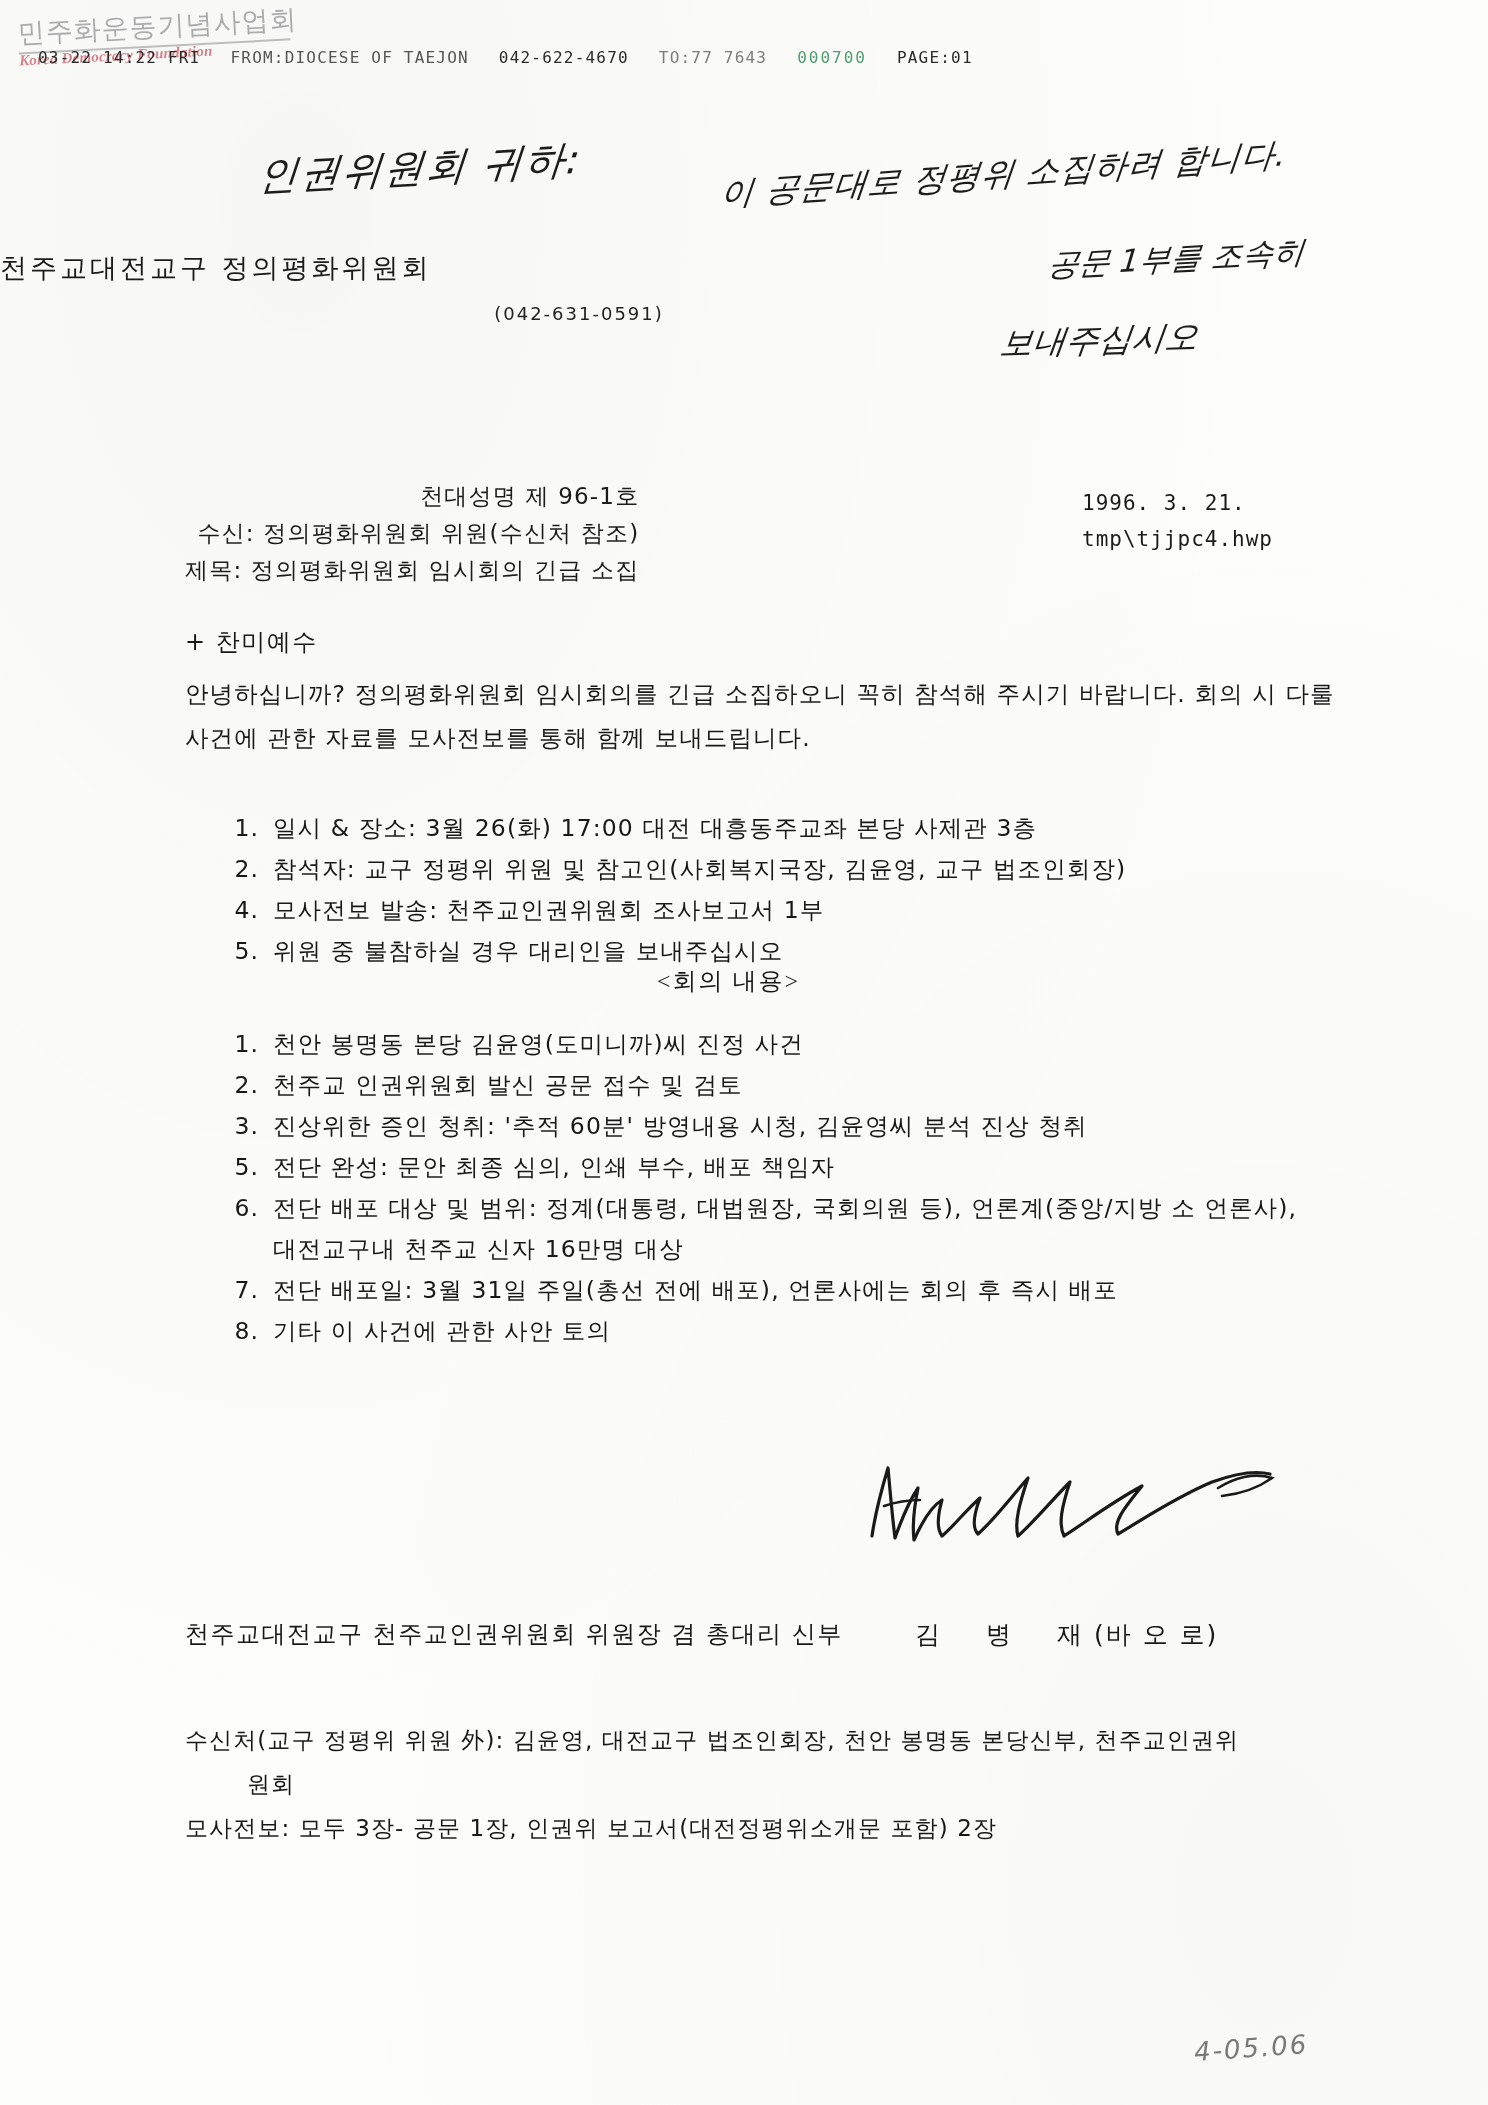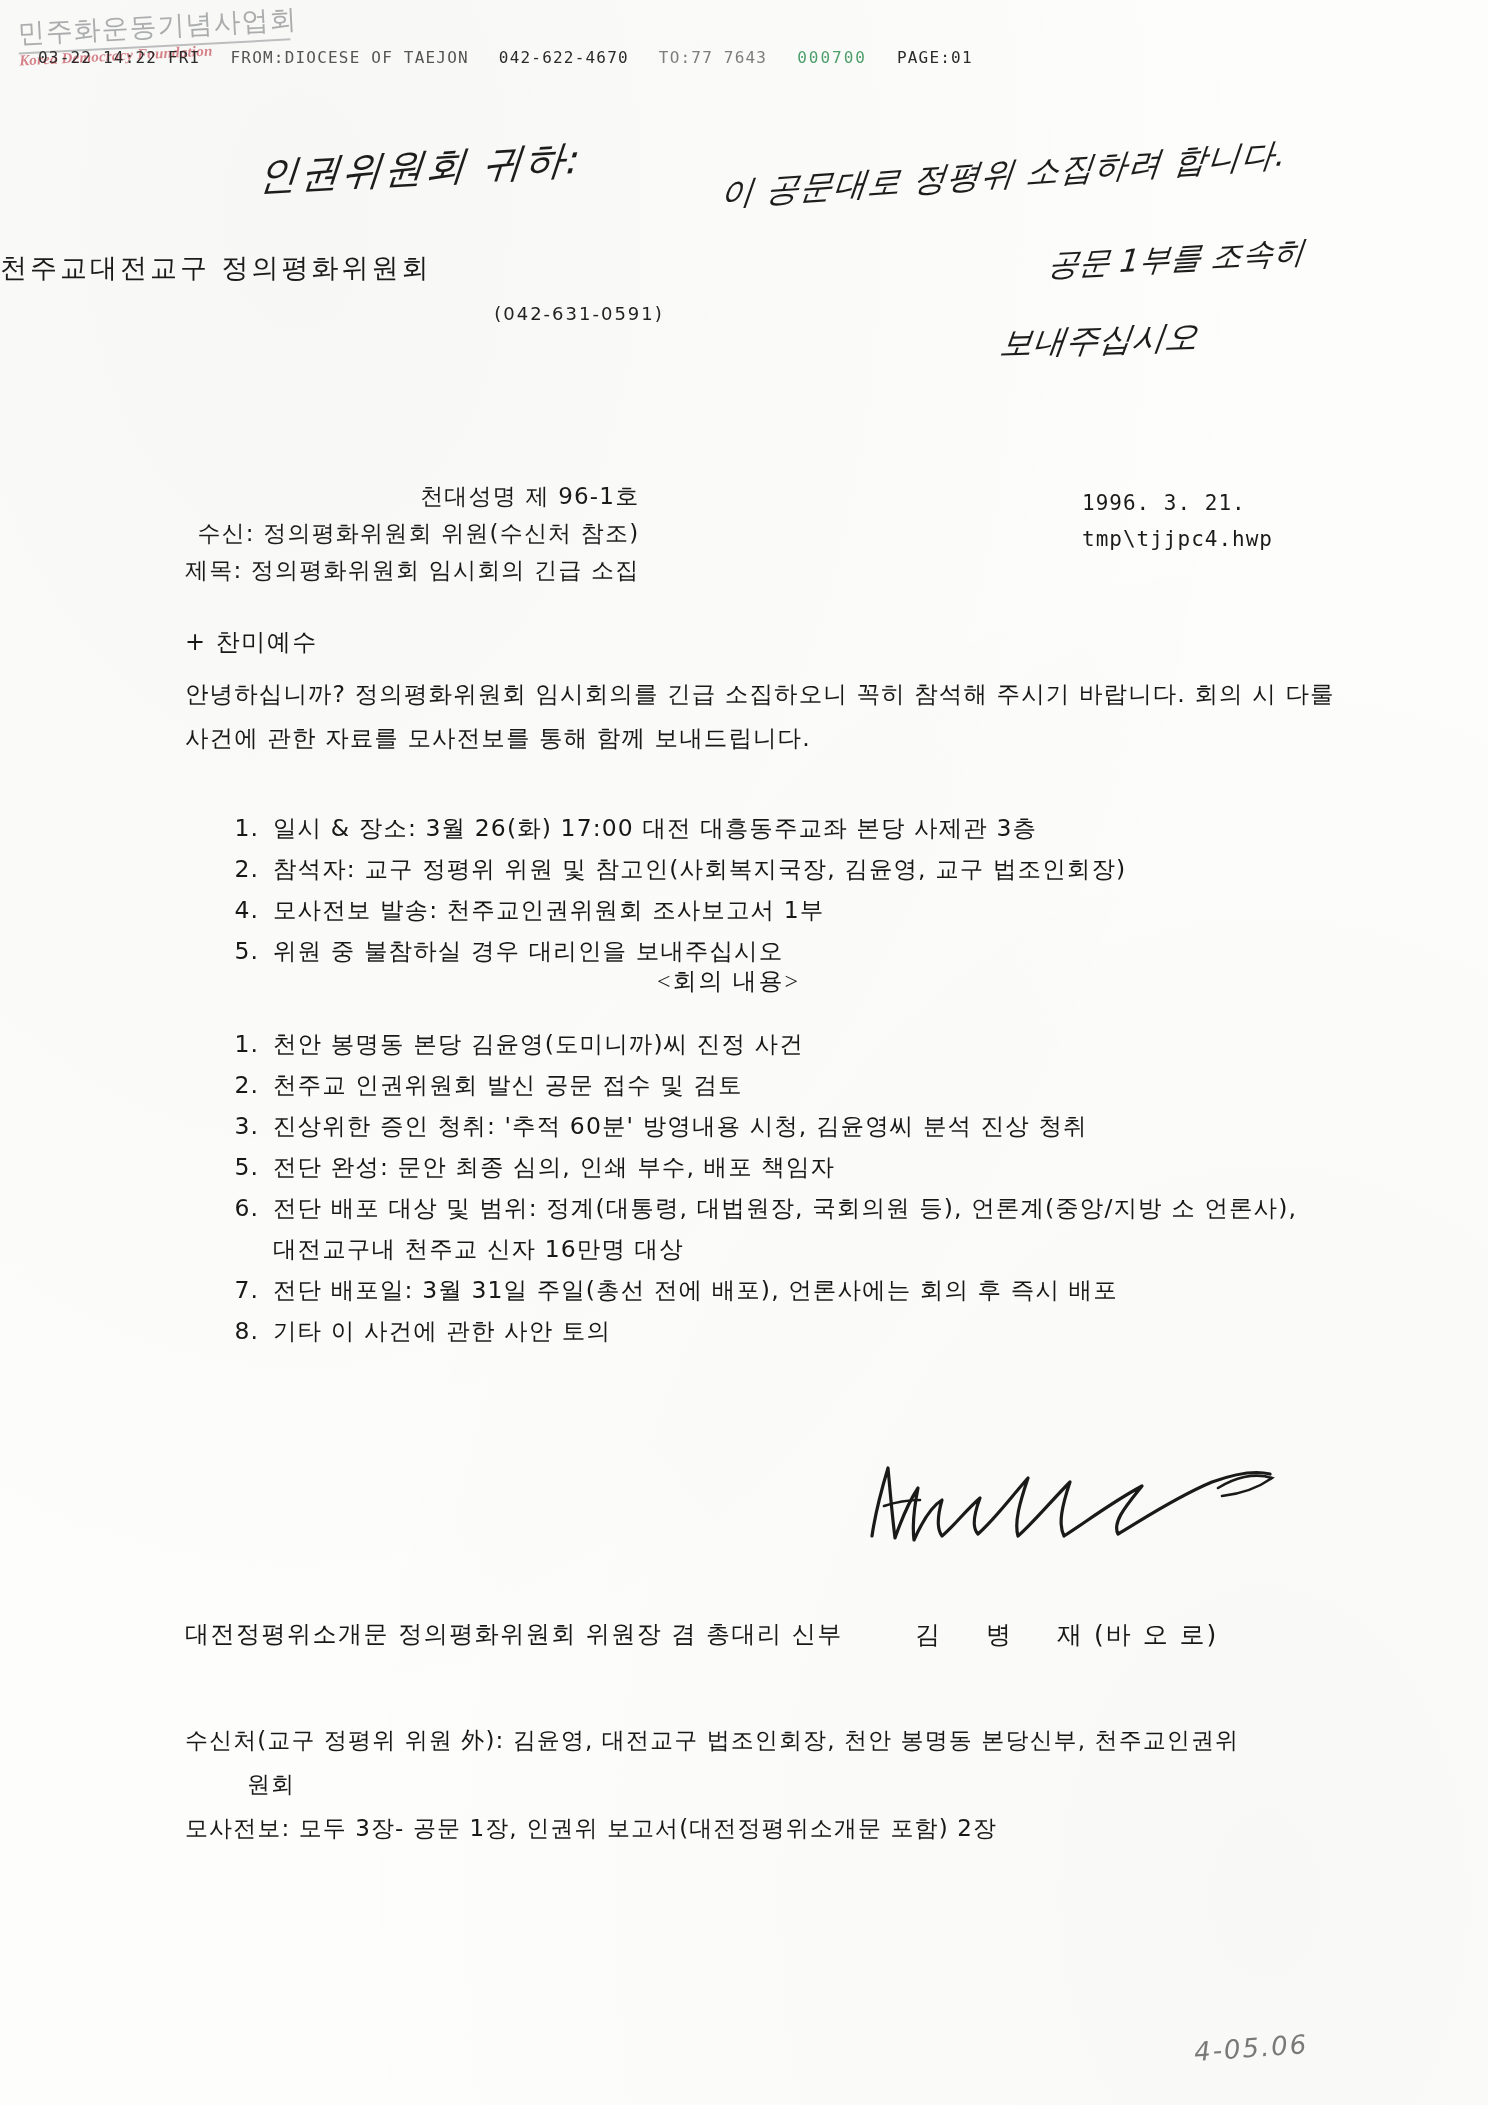--- a/index.html
+++ b/index.html
@@ -362,21 +362,21 @@
   </ul>
 
   <div class="signature">
     <svg width="420" height="110" viewBox="0 0 420 110" fill="none" xmlns="http://www.w3.org/2000/svg">
       <path d="M10 88 C14 60, 20 40, 26 20 C28 42, 30 66, 33 90 C40 70, 48 52, 56 40 C52 60, 50 76, 52 92 C60 74, 70 58, 80 52 C76 66, 74 80, 80 88 C92 78, 104 62, 118 50 C112 66, 110 80, 116 86 C132 72, 150 48, 166 30 C158 54, 152 74, 156 88 C172 74, 190 52, 208 34 C200 58, 196 76, 202 88 C224 74, 250 54, 280 38 C264 58, 250 74, 256 86 C280 72, 312 50, 350 34 C372 26, 392 22, 408 26" stroke="#1a1a1a" stroke-width="3.2" stroke-linecap="round" stroke-linejoin="round"></path>
       <path d="M22 58 C34 54, 46 52, 58 52" stroke="#1a1a1a" stroke-width="2.6" stroke-linecap="round"></path>
       <path d="M356 40 C372 30, 392 24, 410 30 C396 40, 378 46, 360 48" stroke="#1a1a1a" stroke-width="2.6" stroke-linecap="round"></path>
     </svg>
   </div>
 
-  <div class="sign-line">대전정평위소개문 정의평화위원회 위원장 겸 총대리 신부</div>
+  <div class="sign-line">천주교대전교구 천주교인권위원회 위원장 겸 총대리 신부</div>
   <div class="sign-name">
     <span>김</span><span class="sp"></span><span>병</span><span class="sp"></span><span>재 (바 오 로)</span>
   </div>
 
   <div class="footer">
     <div>수신처(교구 정평위 위원 外): 김윤영, 대전교구 법조인회장, 천안 봉명동 본당신부, 천주교인권위</div>
     <div class="indent">원회</div>
     <div>모사전보: 모두 3장- 공문 1장, 인권위 보고서(대전정평위소개문 포함) 2장</div>
   </div>
 

